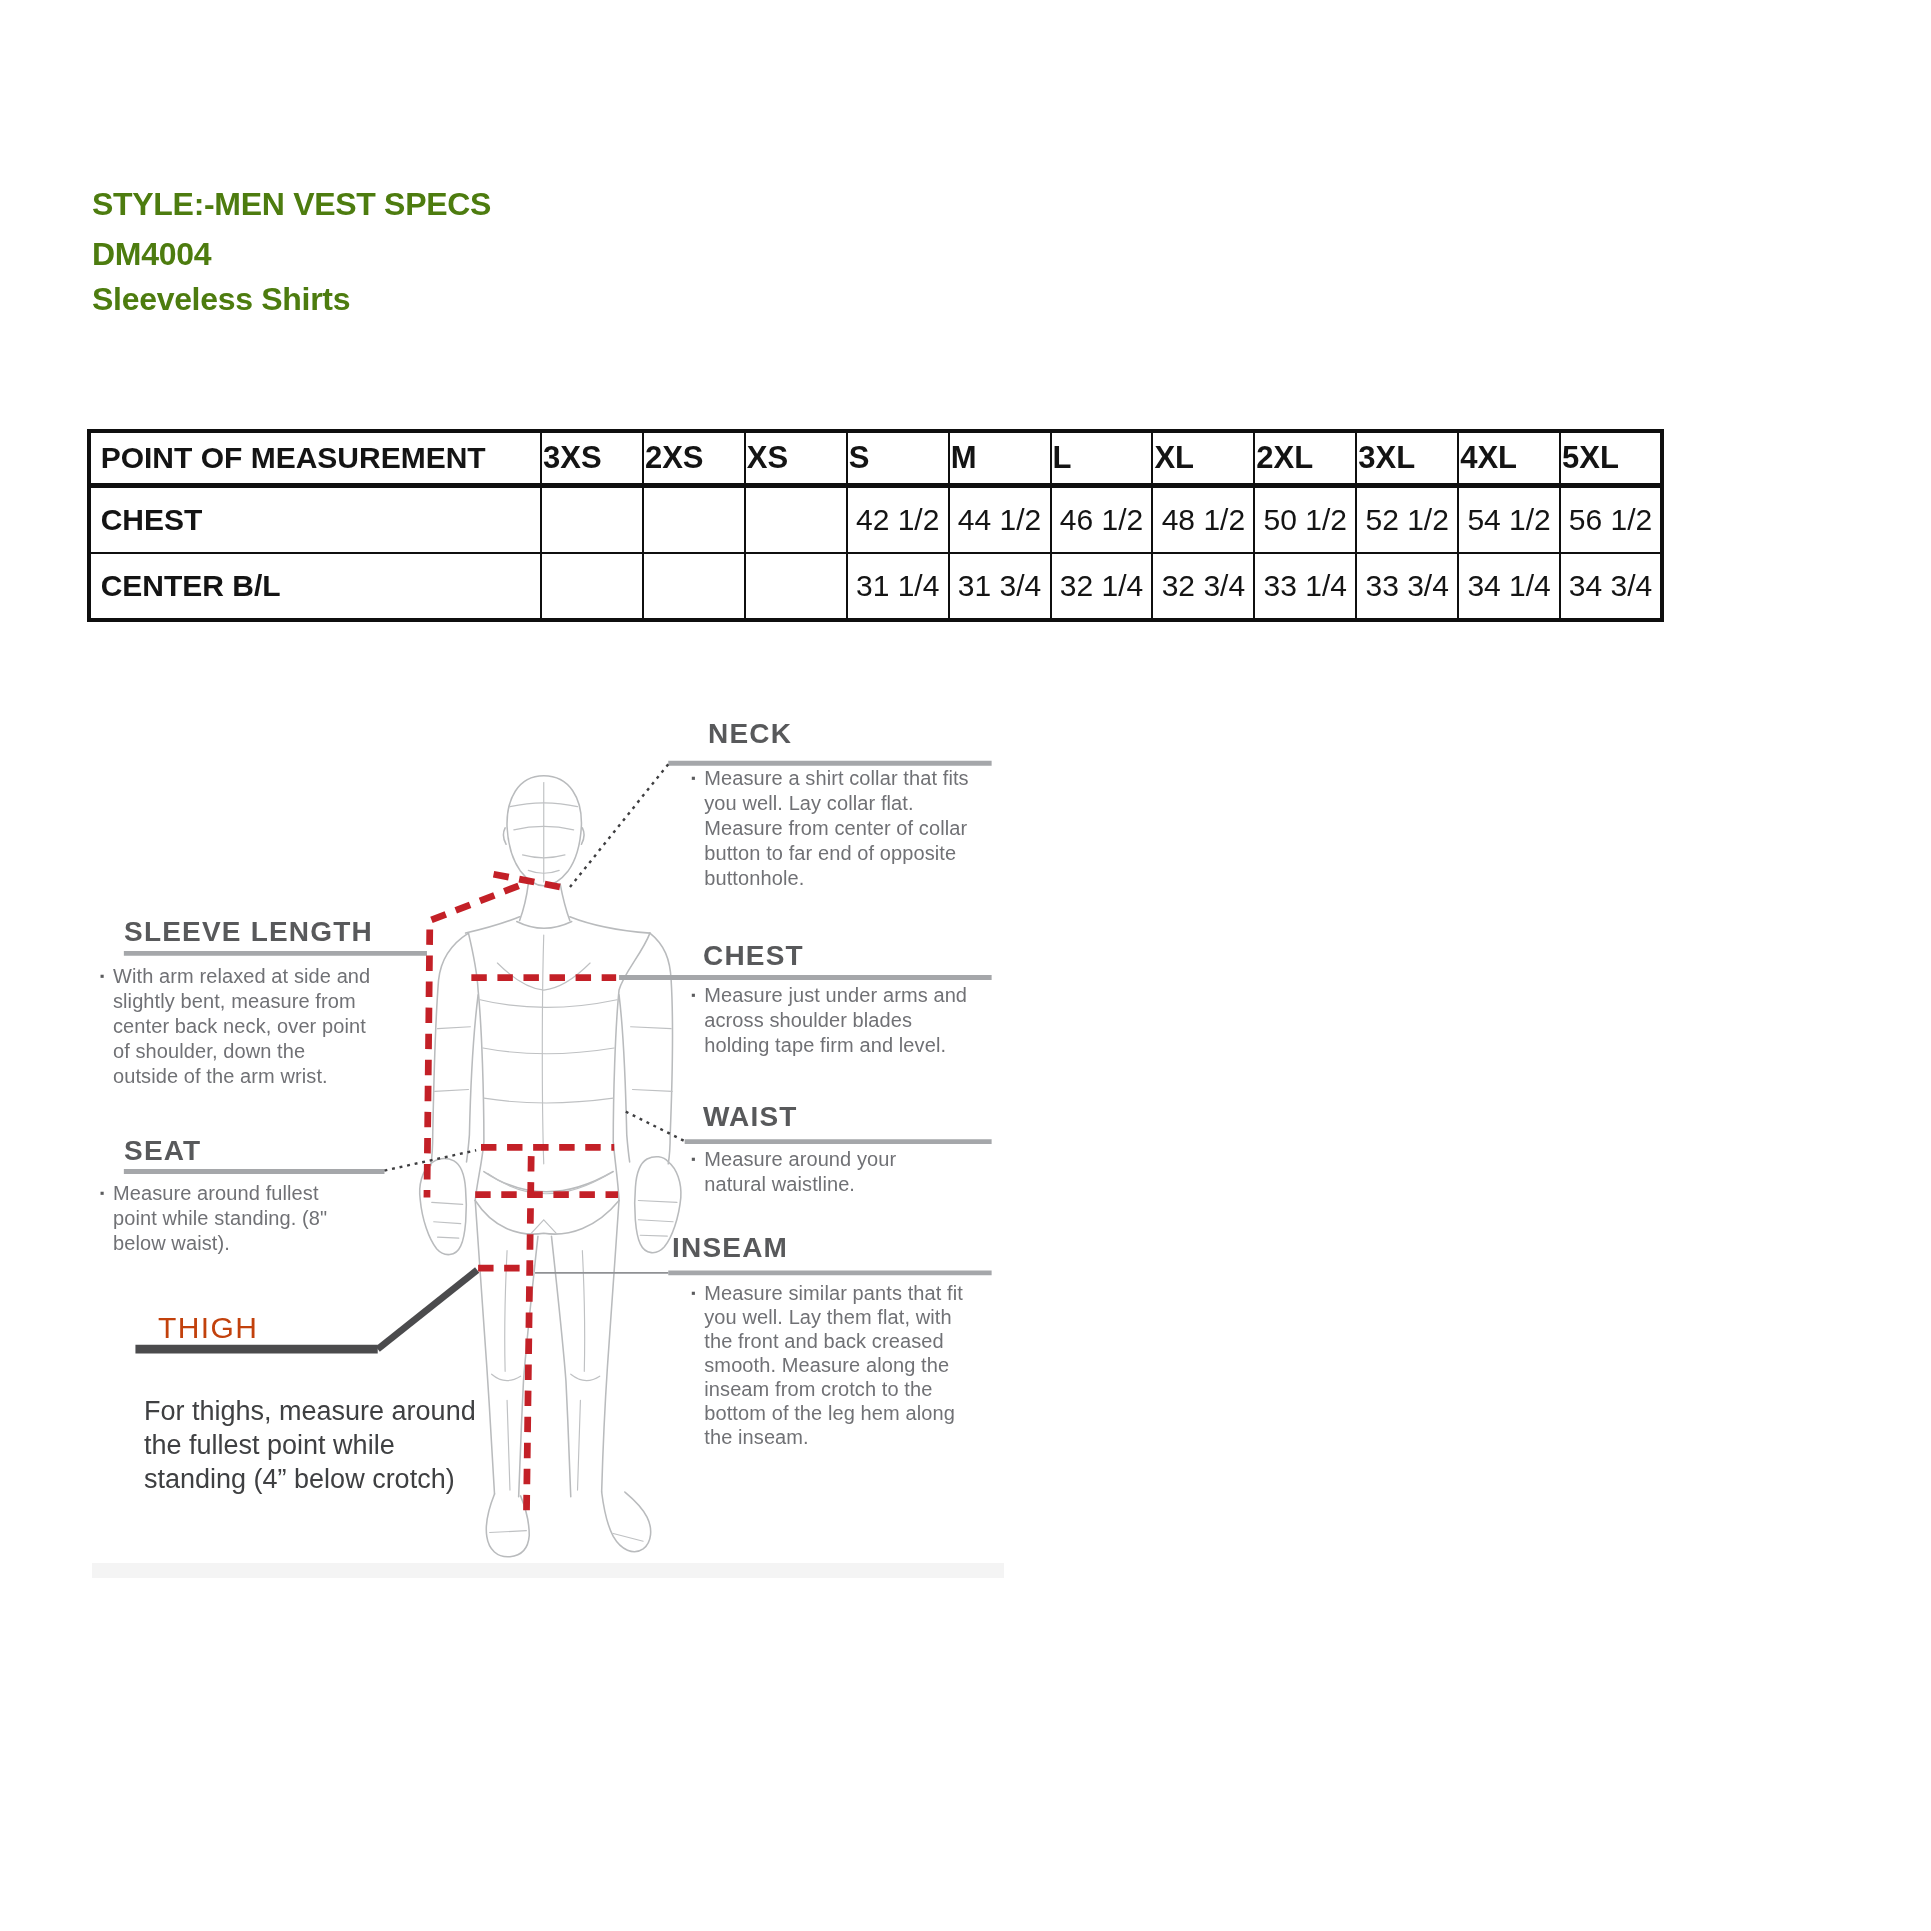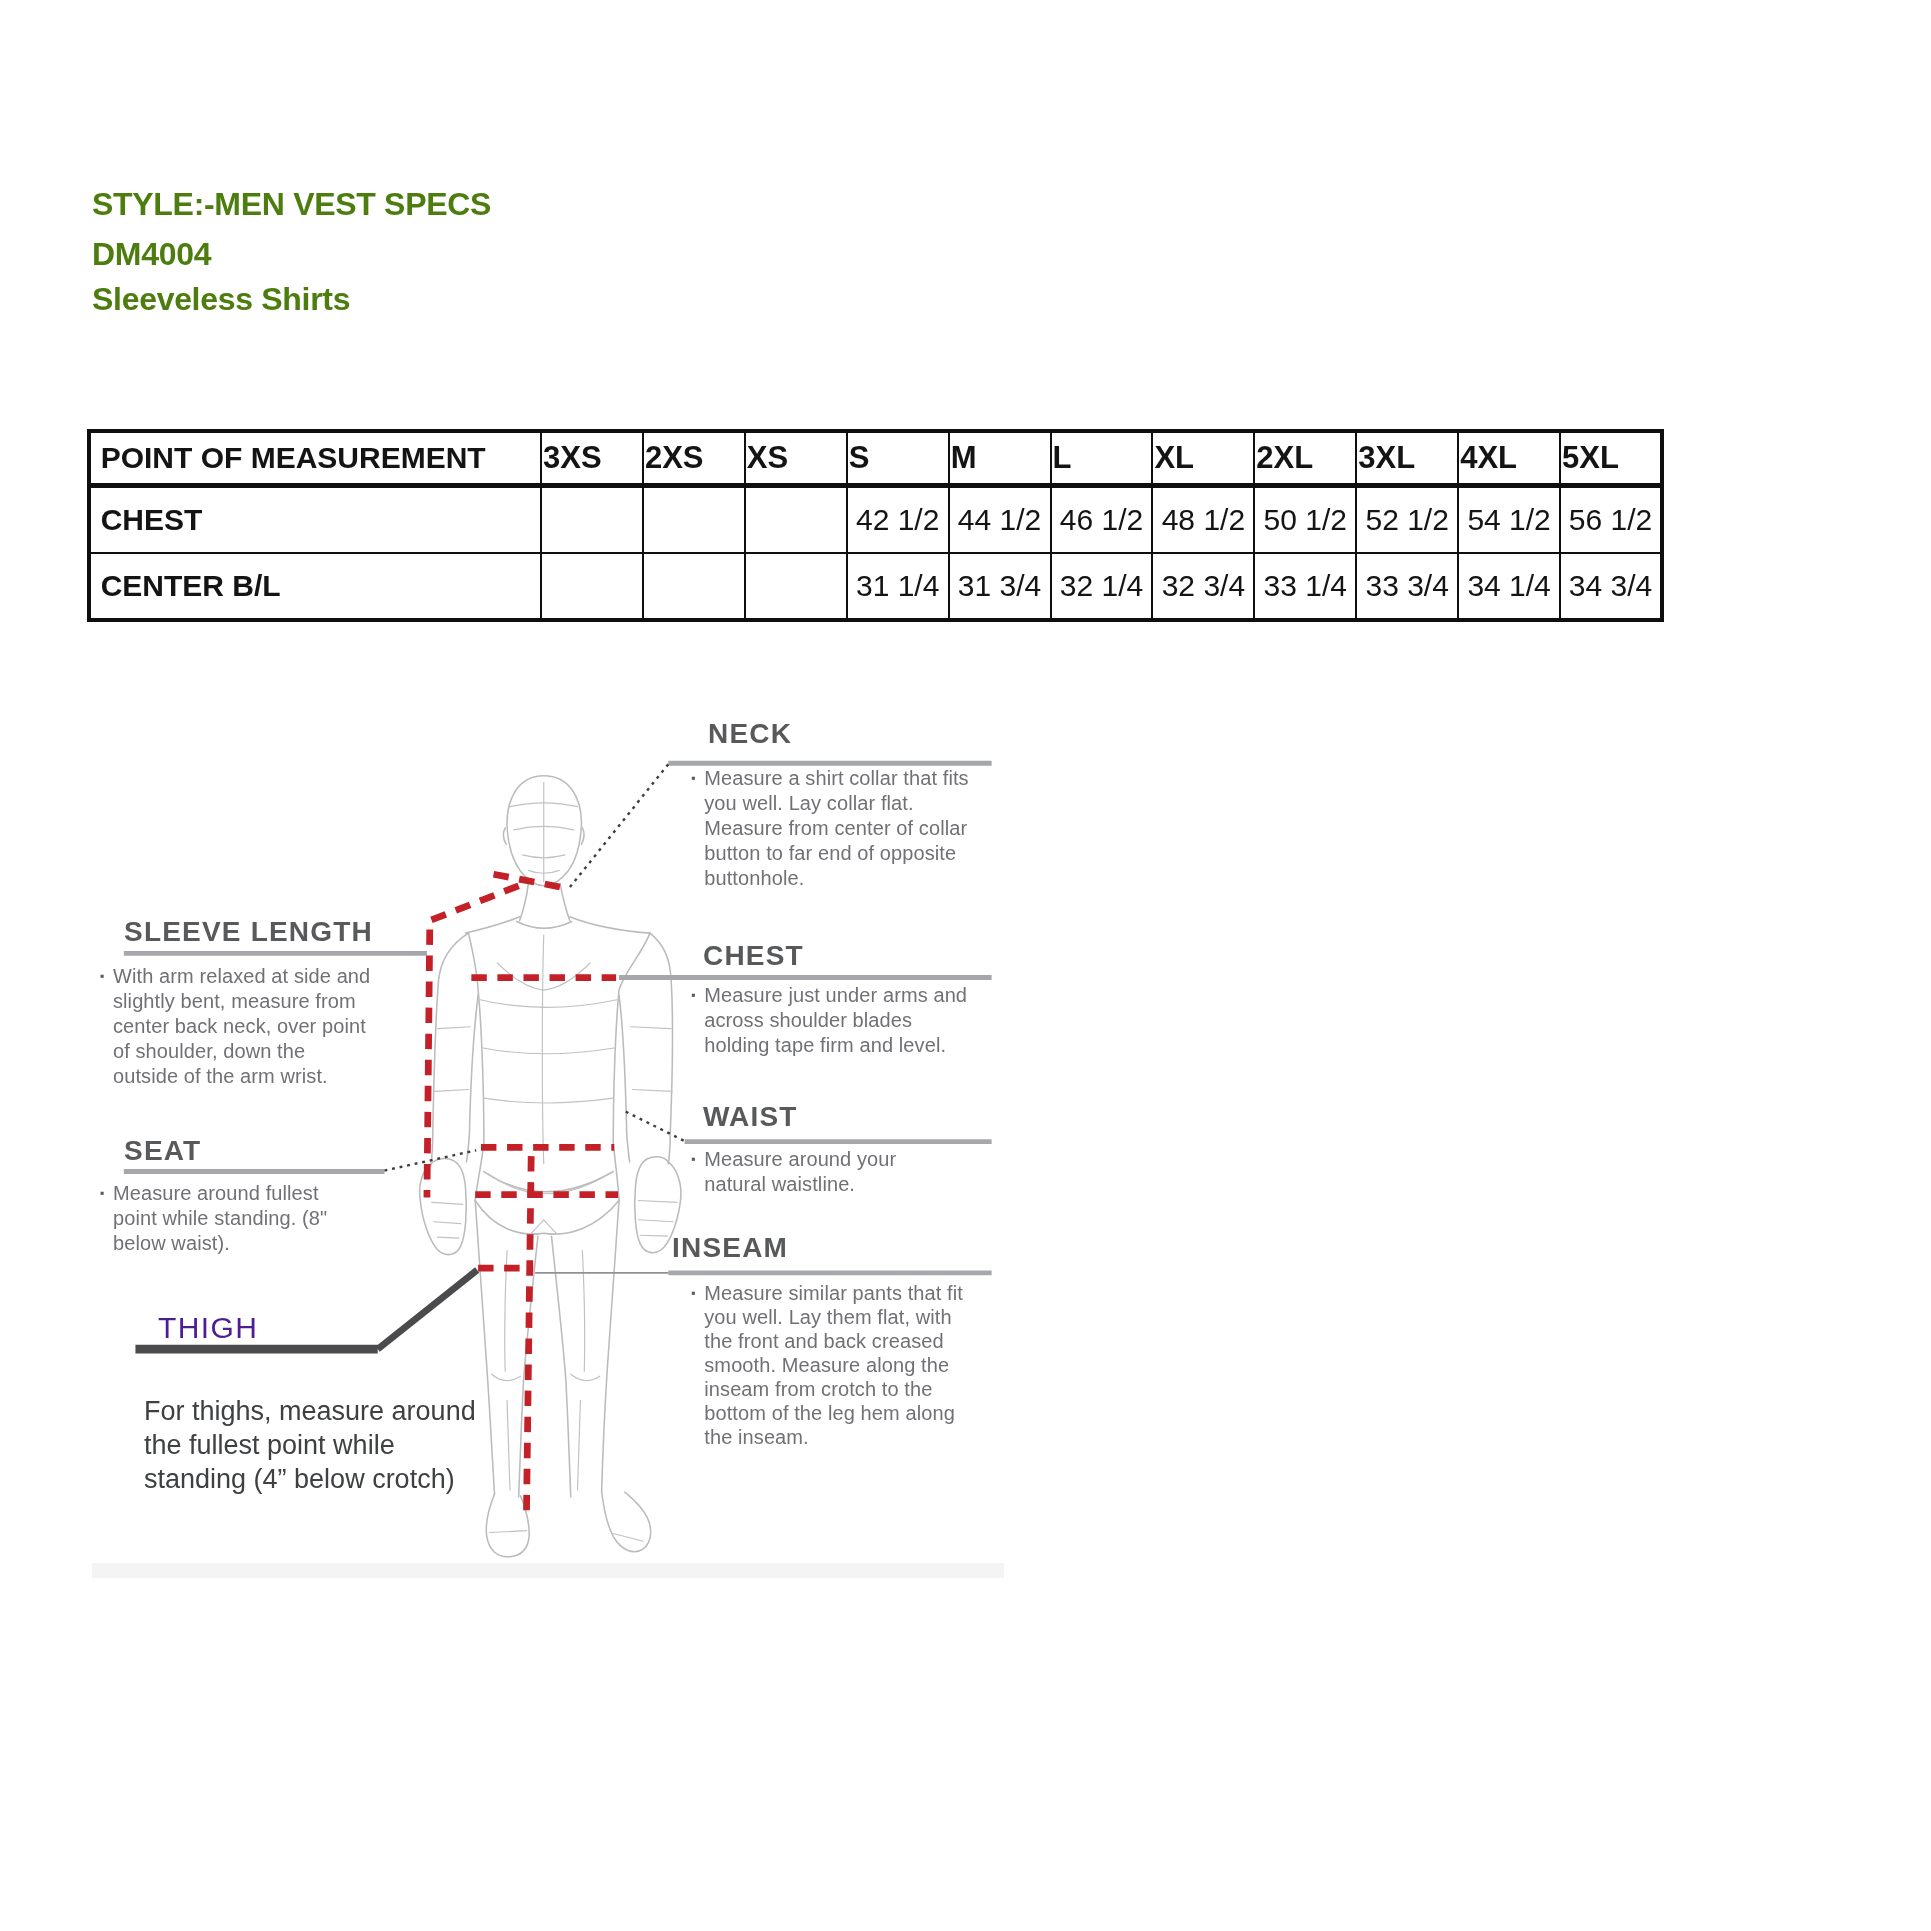--- a/index.html
+++ b/index.html
@@ -32,21 +32,21 @@
     position:absolute;left:92px;top:641px;width:1641px;
     font-weight:bold;font-size:27px;color:#1a1a1a;letter-spacing:-0.2px;
   }
 
   .diagram{position:absolute;left:92px;top:710px;width:917px;height:869px;}
   .diagram svg{position:absolute;left:0;top:0;width:917px;height:869px;}
   .dg-h{
     position:absolute;font-weight:bold;font-size:28px;letter-spacing:1.2px;
     color:#58595b;white-space:nowrap;
   }
-  .dg-h.thin{font-weight:normal;font-size:30px;letter-spacing:1.4px;color:#4c1d95;}
+  .dg-h.thin{font-weight:normal;font-size:30px;letter-spacing:1.4px;color:#c2410c;}
   .desc{
     position:absolute;display:flex;gap:8.7px;
     font-size:20px;line-height:25px;color:#707175;letter-spacing:0.1px;
   }
   .desc .b{flex:0 0 auto;font-size:12.6px;line-height:25px;color:#5b5c5e;}
   .desc.tight{line-height:24px;}
   .thigh-text{
     position:absolute;font-size:27px;line-height:34px;color:#3f4042;letter-spacing:0px;
   }
   .img-edge{position:absolute;left:0px;top:853px;width:912px;height:15.4px;background:#f4f4f4;}

